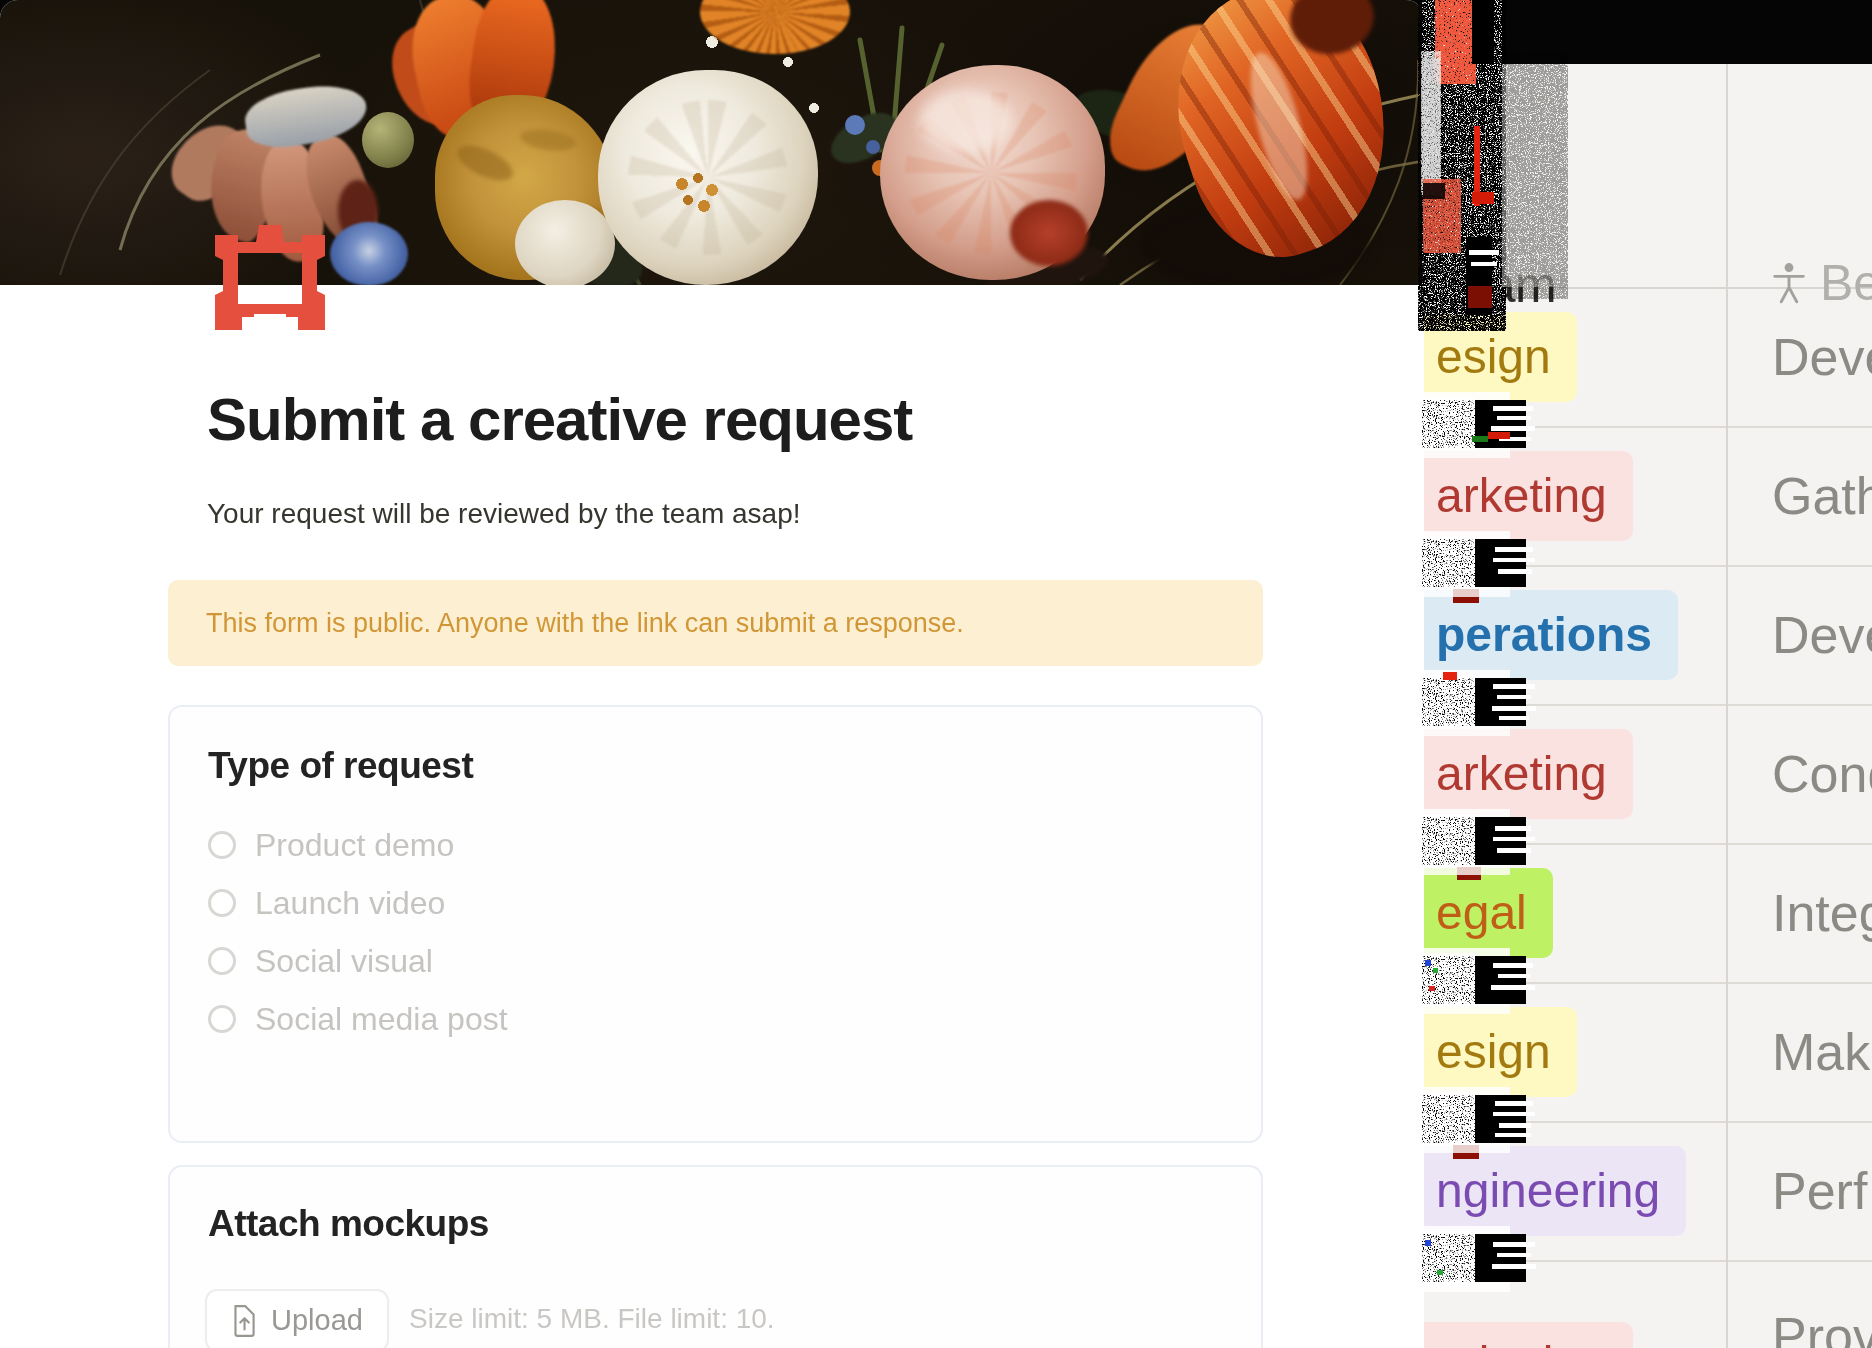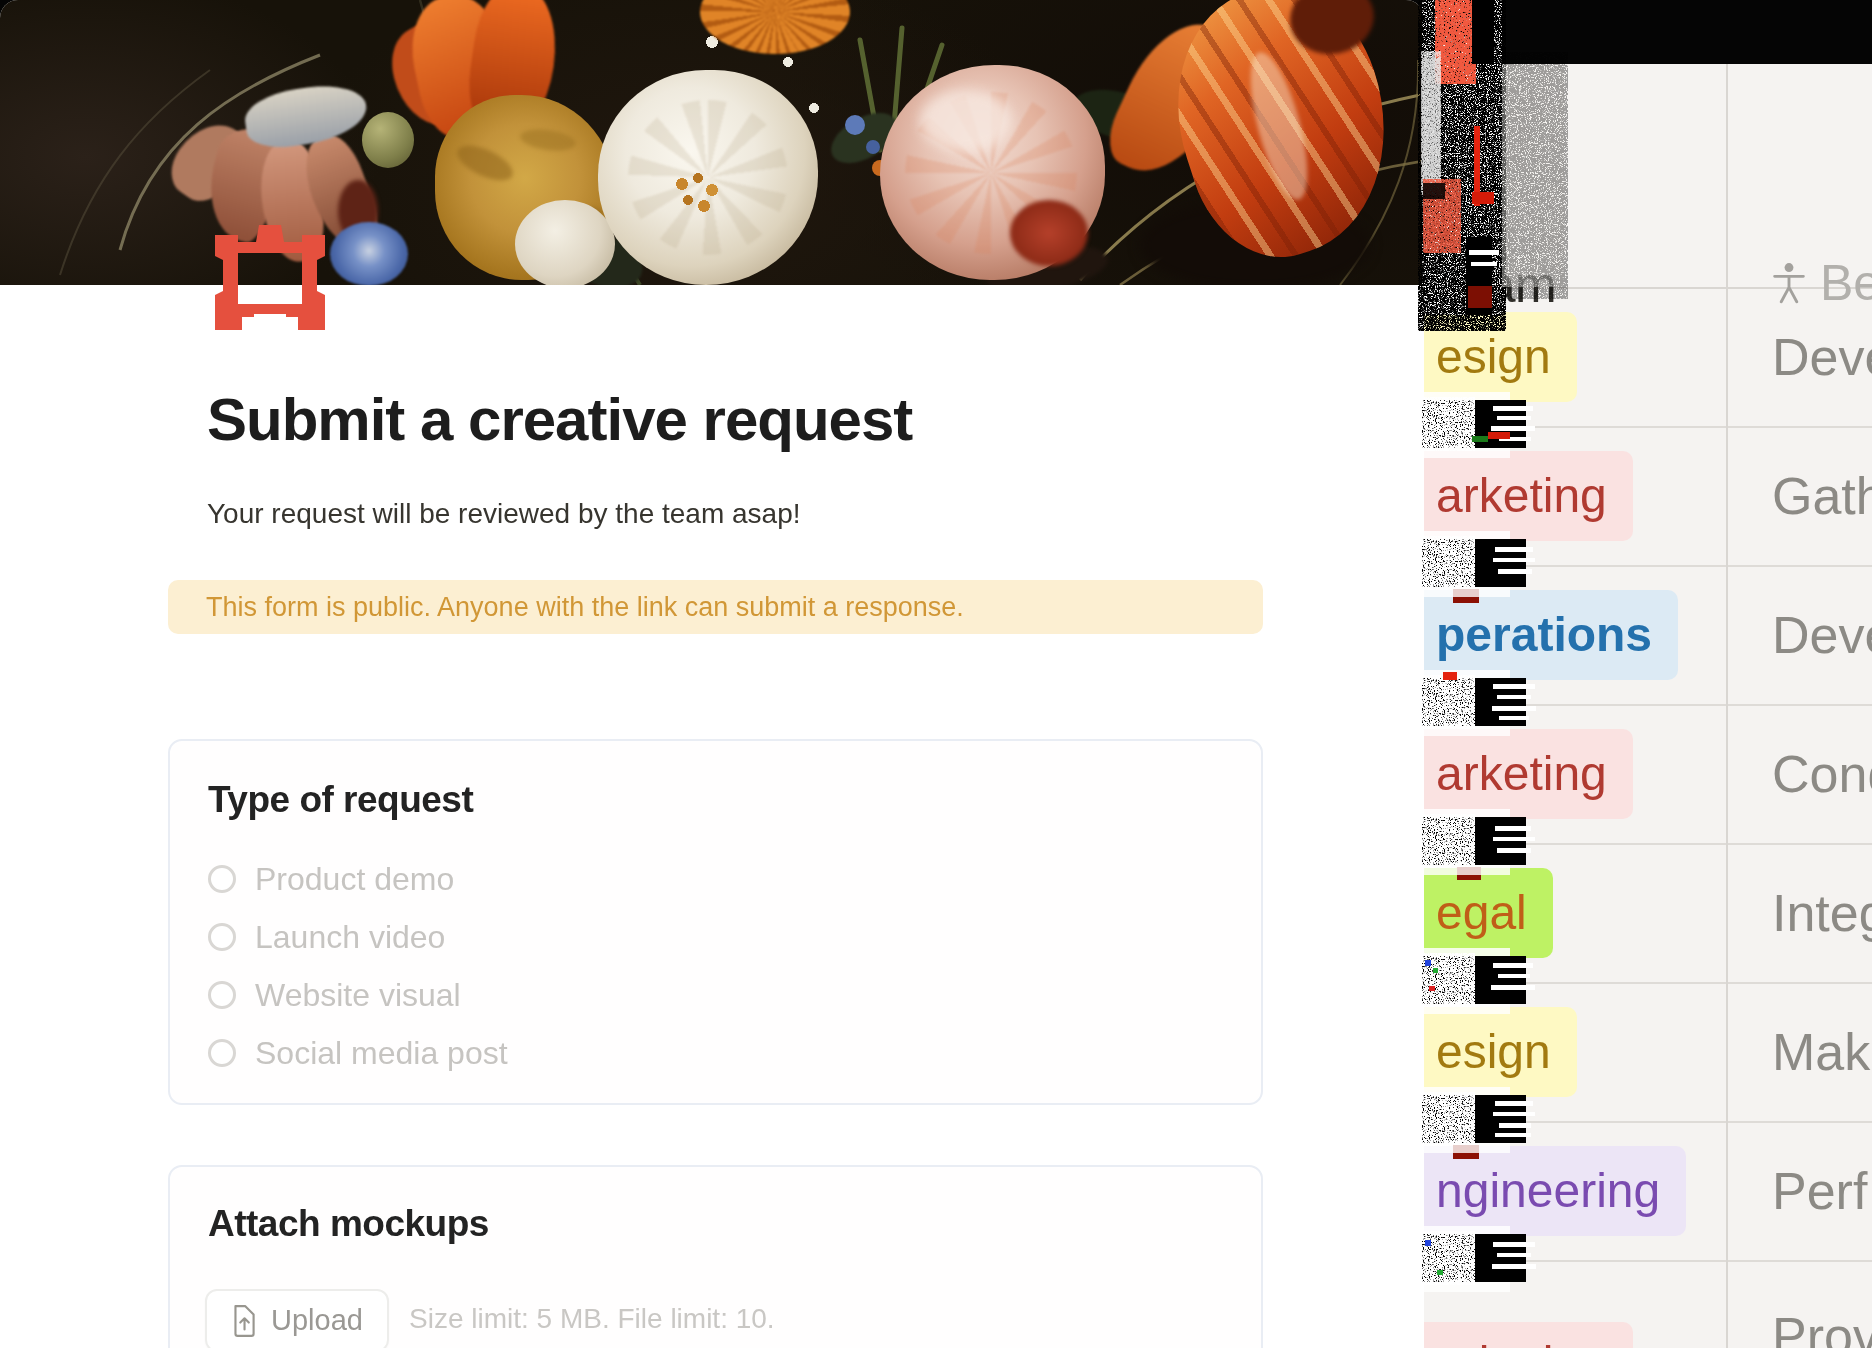--- a/index.html
+++ b/index.html
@@ -123,27 +123,27 @@
   .flame-tip{left:1290px;top:-18px;width:84px;height:72px;background:#5f1d08;border-radius:50%;transform:rotate(-10deg);}
   .flame-wh{left:1258px;top:50px;width:42px;height:152px;background:rgba(250,235,210,.45);
     border-radius:50%;transform:rotate(-15deg);}
   .fg-dark{left:1140px;top:200px;width:230px;height:90px;background:#130c07;border-radius:50%;}
 
   .brand-logo{position:absolute;left:215px;top:225px;width:110px;height:105px;z-index:3;}
 
   .page-title{position:absolute;left:207px;top:385px;font-size:60px;font-weight:700;
     letter-spacing:-1px;color:#1d1d1d;}
   .page-subtitle{position:absolute;left:207px;top:498px;font-size:28px;color:#37352f;}
-  .banner{position:absolute;left:168px;top:580px;width:1095px;height:54px;background:#fcefd2;
+  .banner{position:absolute;left:168px;top:580px;width:1095px;height:86px;background:#fcefd2;
     border-radius:10px;display:flex;align-items:center;padding-left:38px;box-sizing:border-box;}
   .banner span{font-size:27px;font-weight:500;color:#d19736;}
 
   .sec-card{position:absolute;left:168px;width:1095px;background:#fffefe;
     border:2px solid #e9edf4;border-radius:14px;box-sizing:border-box;}
-  .sec-type{top:705px;height:366px;margin-top:34px;}
+  .sec-type{top:705px;height:438px;}
   .sec-attach{top:1118px;height:217px;margin-top:47px;}
   .sec-heading{position:absolute;left:38px;font-size:37px;font-weight:700;color:#232323;letter-spacing:-.5px;}
   .sec-type .sec-heading{top:38px;}
   .sec-attach .sec-heading{top:36px;}
   .radio-row{position:absolute;left:38px;display:flex;align-items:center;gap:19px;height:40px;cursor:default;}
   .radio-circle{width:28px;height:28px;border-radius:50%;border:3px solid #d9d7d4;background:#fff;box-sizing:border-box;}
   .radio-label{font-size:32px;color:#c6c4c1;}
   .upload-btn{position:absolute;left:35px;top:122px;width:184px;height:63px;border:2px solid #ededeb;
     border-radius:12px;background:#fff;box-shadow:0 1px 2px rgba(0,0,0,.03);
     display:flex;align-items:center;justify-content:center;gap:14px;box-sizing:border-box;}
@@ -295,21 +295,21 @@
       <div class="radio-row" style="top:118px">
         <div class="radio-circle"></div>
         <span class="radio-label">Product demo</span>
       </div>
       <div class="radio-row" style="top:176px">
         <div class="radio-circle"></div>
         <span class="radio-label">Launch video</span>
       </div>
       <div class="radio-row" style="top:234px">
         <div class="radio-circle"></div>
-        <span class="radio-label">Website visual</span>
+        <span class="radio-label">Social visual</span>
       </div>
       <div class="radio-row" style="top:292px">
         <div class="radio-circle"></div>
         <span class="radio-label">Social media post</span>
       </div>
     </div>
 
     <div class="sec-card sec-attach">
       <div class="sec-heading">Attach mockups</div>
       <div class="upload-btn">

